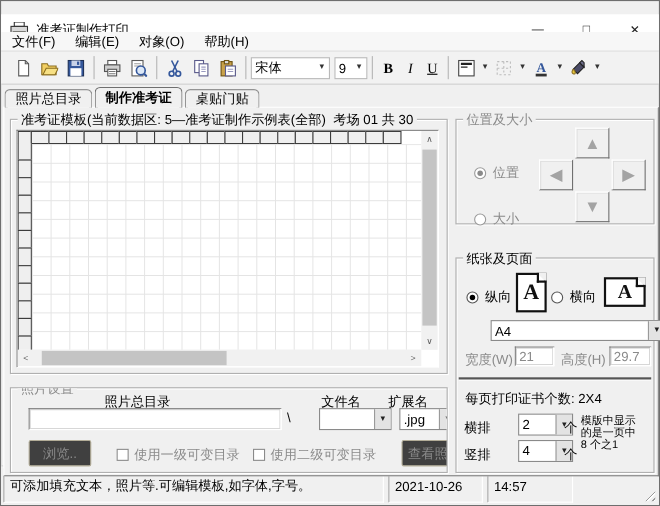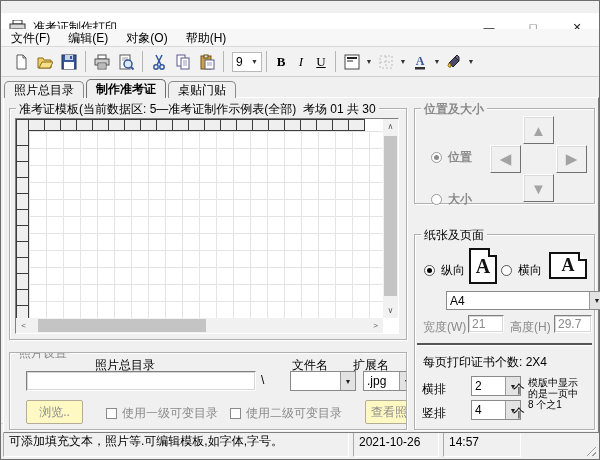--- a/index.html
+++ b/index.html
@@ -59,27 +59,27 @@
   .hthumb { position:absolute; top:1px; bottom:1px; left:22px; width:168px; background:#c4c4c4; }
 
   
   .photo-box { left:5px; top:254px; width:398px; height:78px; overflow:hidden; }
   .pb-label { position:absolute; font-size:12px; }
   .field { position:absolute; background:#fff; border:1px solid; border-color:#7f7f7f #fff #fff #7f7f7f; box-shadow:0 0 0 1px #d7d7d7 inset; }
   input.field { outline:none; font-family:inherit; font-size:12px; padding:0 3px; }
   .combo { position:absolute; background:#fff; border:1px solid #8a8a8a; display:flex; align-items:center;margin-left:16px; }
   .combo .txt { padding-left:3px; font-size:12px; flex:1; }
   .combo .cbtn { width:15px; align-self:stretch; background:#e3e3e3; border-left:1px solid #9a9a9a; display:flex; align-items:center; justify-content:center; font-size:7px; color:#222; }
-  .btn { position:absolute; background:#fef9c3; border:1px solid #b3ad98; border-radius:2px; display:flex; align-items:center; justify-content:center; font-size:12px; }
+  .btn { position:absolute; background:#404040; border:1px solid #b3ad98; border-radius:2px; display:flex; align-items:center; justify-content:center; font-size:12px; }
   .btn.gray { color:#8a8a8a; }
   .checkbox { position:absolute; display:flex; align-items:center; color:#8a8a8a; }
   .cbox { width:11px; height:11px; background:#fff; border:1px solid #8a8a8a; margin-right:5px; }
 
   
-  .pos-box { left:410px; top:10px; width:181px; height:96px;font-weight:bold; }
+  .pos-box { left:410px; top:10px; width:181px; height:96px; }
   .radio-row { position:absolute; display:flex; align-items:center; }
   .radio { width:11px; height:11px; border-radius:50%; background:#fff; border:1px solid #555; margin-right:6px; position:relative; }
   .radio.sel::after { content:""; position:absolute; left:2px; top:2px; width:5px; height:5px; border-radius:50%; background:#000; }
   .radio.dis { border-color:#9a9a9a; }
   .radio.dis.sel::after { background:#8a8a8a; }
   .gray-text { color:#8a8a8a; }
   .arrow-btn { position:absolute; width:31px; height:28px; background:#f0f0f0; border:1px solid; border-color:#ffffff #707070 #707070 #ffffff; box-shadow:1px 1px 0 #dcdcdc inset; display:flex; align-items:center; justify-content:center; color:#a3a3a3; font-size:15px; }
 
   .paper-box { left:410px; top:136px; width:181px; height:196px; }
   .page-icon { position:absolute; background:#fff; border:2px solid #111; display:flex; align-items:center; justify-content:center; font-family:"Liberation Serif",serif; font-weight:bold; color:#111; }
@@ -187,20 +187,24 @@
     <div class="tb-btn">
       <svg width="16" height="16" viewBox="0 0 16 16">
         <rect x="2" y="2" width="10" height="13" fill="#c9a24a" stroke="#6d5313"></rect>
         <rect x="5" y="1" width="4" height="3" fill="#dcdcdc" stroke="#6d5313"></rect>
         <rect x="6" y="6" width="9" height="9" fill="#fff" stroke="#5a5a8a"></rect>
         <line x1="8" y1="9" x2="13" y2="9" stroke="#9a9ac0"></line>
         <line x1="8" y1="11" x2="13" y2="11" stroke="#9a9ac0"></line>
       </svg>
     </div>
     <div class="tb-sep"></div>
+    <div class="combo-flat font-combo">
+      <span>宋体</span>
+      <span class="arrow">▼</span>
+    </div>
     <div class="combo-flat size-combo">
       <span>9</span>
       <span class="arrow">▼</span>
     </div>
     <div class="tb-sep"></div>
     <div class="fmt" style="font-weight:bold">B</div>
     <div class="fmt" style="font-style:italic">I</div>
     <div class="fmt" style="text-decoration:underline">U</div>
     <div class="tb-sep"></div>
     <div class="tb-btn">

